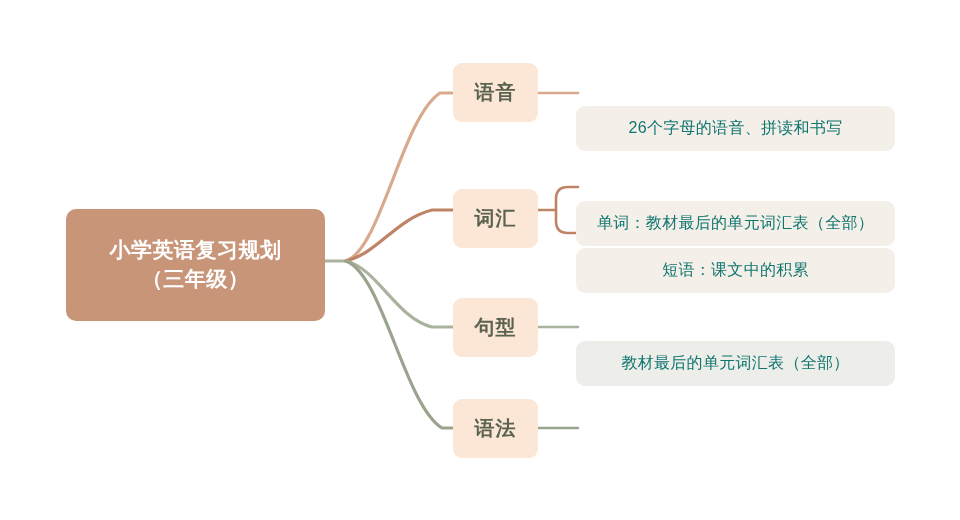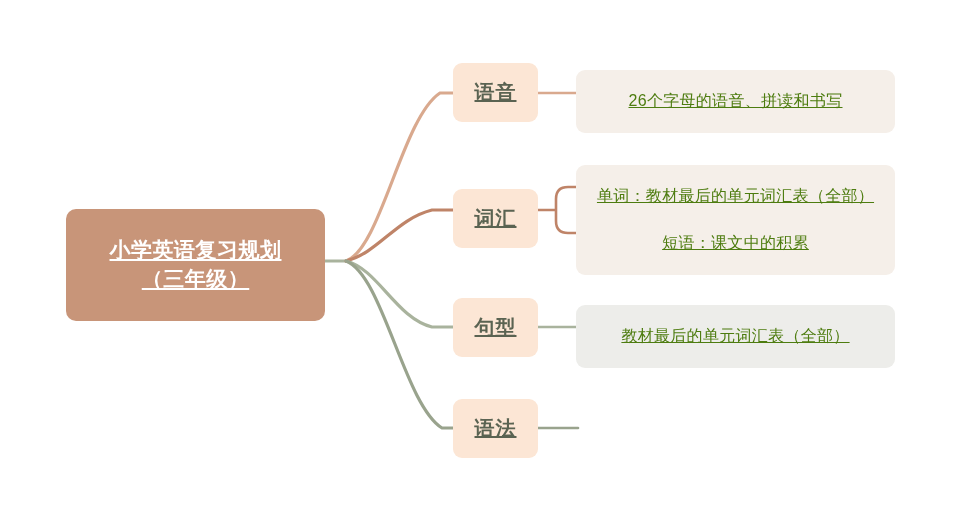--- a/index.html
+++ b/index.html
@@ -26,21 +26,20 @@
     pointer-events: none;
   }
   .node {
     position: absolute;
     box-sizing: border-box;
     display: flex;
     align-items: center;
     justify-content: center;
     text-align: center;
     white-space: pre-line;
-    text-decoration: underline;
   }
   
   .root-node {
     left: 66px;
     top: 209px;
     width: 259px;
     height: 112px;
     background: #c89579;
     border-radius: 10px;
     color: #ffffff;
@@ -62,25 +61,26 @@
     letter-spacing: 1px;
   }
   .branch-1 { top: 63px; }
   .branch-2 { top: 189px; }
   .branch-3 { top: 298px; }
   .branch-4 { top: 399px; }
   
   .leaf-node {
     left: 576px;
     width: 319px;
-    height: 63px;
+    height: 45px;
     border-radius: 9px;
     font-size: 16px;
-    color: #4d7c0f;
+    color: #0f766e;
     letter-spacing: 0.3px;
+    margin-top: 36px;
   }
   .leaf-warm { background: #f5efe9; }
   .leaf-cool { background: #ededea; }
   .leaf-1  { top: 70px;  }
   .leaf-2a { top: 165px; }
   .leaf-2b { top: 212px; }
   .leaf-3  { top: 305px; }
   .leaf-4  { top: 406px; }
 </style>
 </head>

